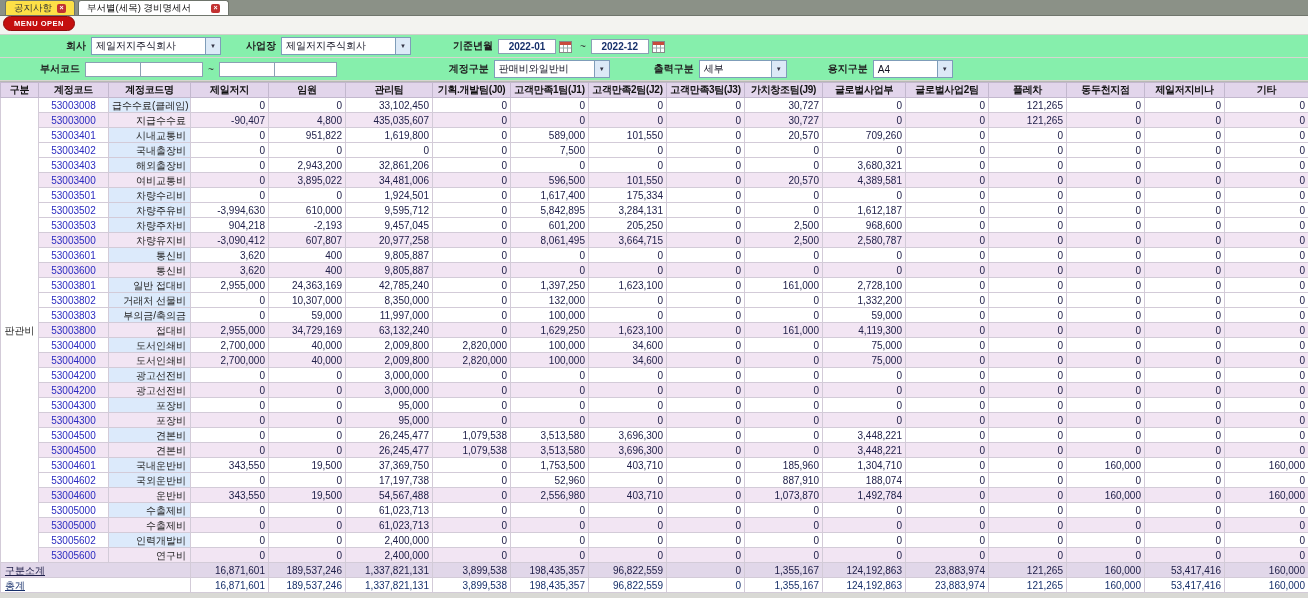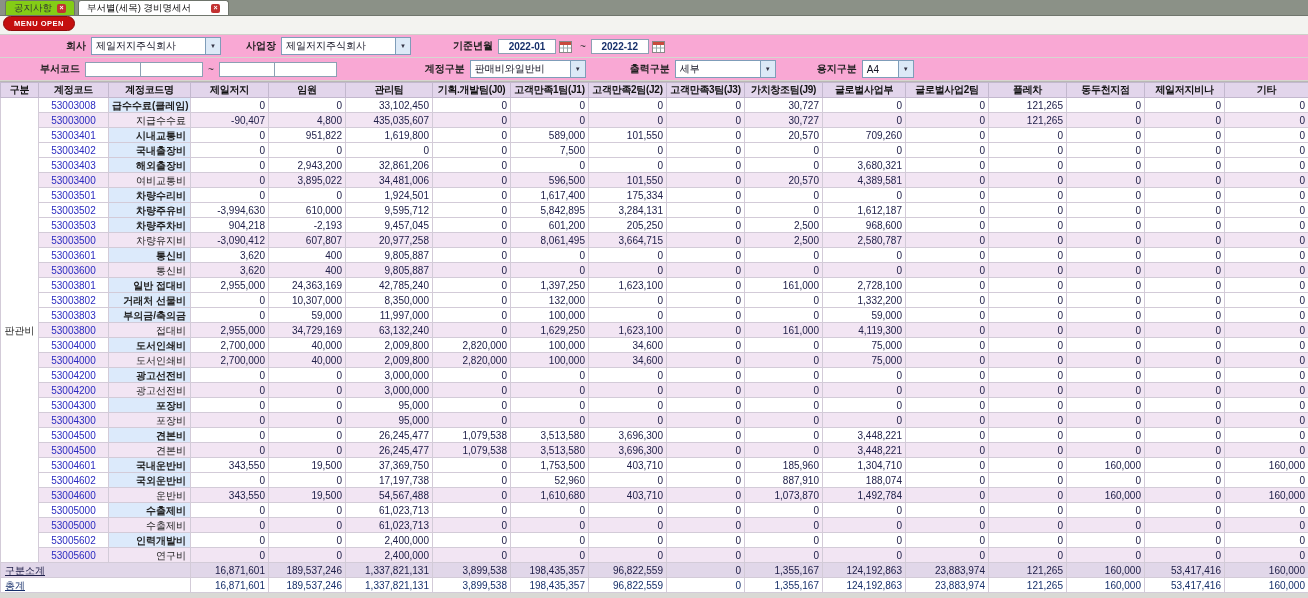--- a/index.html
+++ b/index.html
@@ -3,50 +3,50 @@
 <meta charset="utf-8">
 <style>
   *{box-sizing:border-box;margin:0;padding:0;}
   html,body{width:1308px;height:598px;overflow:hidden;}
   body{font-family:"Liberation Sans","DejaVu Sans",sans-serif;background:#E6E6E2;font-size:10px;color:#222;}
 
   
   .tabbar{height:16px;background:#8B9187;display:flex;align-items:flex-end;padding-left:5px;gap:3px;border-bottom:1px solid #70766D;}
   .tab{display:inline-flex;align-items:center;gap:5px;height:15px;padding:0 8px;font-size:9.5px;
        border:1px solid #6E746B;border-bottom:none;border-radius:3px 3px 0 0;white-space:nowrap;cursor:default;}
-  .tab.inactive{background:#84cc16;color:#333;}
+  .tab.inactive{background:#fde047;color:#333;}
   .tab.active{background:#FFFFFF;color:#111;gap:20px;}
   .tab-close{width:9px;height:9px;background:#C23131;color:#fff;font-size:7px;line-height:8px;text-align:center;border-radius:2px;font-weight:bold;}
 
   
   .menubar{height:19px;background:#F3F3F0;border-bottom:1px solid #CFCFCA;display:flex;align-items:flex-start;}
   .menu-open{margin-left:3px;background:#C40F0F;color:#fff;font-size:7.5px;font-weight:bold;
              padding:2px 10px 2px 10px;border-radius:8px;letter-spacing:.5px;border:1px solid #8E0B0B;}
 
   
-  .filters{background:#f9a8d4;}
+  .filters{background:#86efac;}
   .filter-row{height:23px;display:flex;align-items:center;border-bottom:1px solid #D6D6D0;}
   .flabel{font-weight:bold;color:#222;margin-right:5px;white-space:nowrap;}
   .tinput{height:15px;border:1px solid #8CA0B4;background:#fff;font-size:10px;padding:0 3px;color:#223;}
   .dateinput{width:58px;text-align:center;font-weight:bold;color:#17306B;}
   .tilde{margin:0 5px;color:#333;}
   .select{display:inline-flex;align-items:center;height:18px;background:#fff;border:1px solid #7F9DB9;cursor:default;}
   .select .val{padding:0 4px;white-space:nowrap;overflow:hidden;color:#112;flex:1;}
   .select .arrow{width:15px;height:16px;border-left:1px solid #7F9DB9;background:#DCE9F7;
                  display:flex;align-items:center;justify-content:center;font-size:6px;color:#334;}
   .calbtn{margin:0 3px;display:inline-flex;}
 
   
   .gridwrap{height:519px;overflow:hidden;background:#D9D9D5;border-top:1px solid #B9B9B4;}
   table{border-collapse:collapse;table-layout:fixed;width:1308px;font-size:10px;}
   th{background:#E2D5EB;border:1px solid #C3B8CE;font-weight:bold;color:#111;height:14px;
      padding:0 1px;white-space:nowrap;overflow:hidden;letter-spacing:-0.3px;}
   td{border:1px solid #D3CBD8;height:15px;line-height:13px;padding:0 3px;white-space:nowrap;overflow:hidden;}
   tr.detail td{background:#FFFFFF;}
-  tr.detail td.name{background:#DCEAFB;font-weight:bold;}
+  tr.detail td.name{background:#DCEAFB;}
   tr.subtotal td{background:#F2E5F3;}
   td.code{color:#2A2AC0;text-align:center;padding:0 1px;}
   td.name{text-align:right;padding-right:4px;color:#222;}
   td.num{text-align:right;color:#20204A;}
   td.group-cell{background:#F2E5F3;text-align:center;vertical-align:middle;color:#222;}
   tr.section-total td{background:#E1D7E9;color:#20204A;}
   tr.grand-total td{background:#ffffff;color:#17306B;}
   td.flabel-cell{text-align:left;padding-left:4px;text-decoration:underline;}
 </style>
 </head>
@@ -102,32 +102,32 @@
         </svg>
     </span>
   </div>
   <div class="filter-row">
     <span class="flabel" style="margin-left:40px">부서코드</span>
     <input class="tinput" style="width: 56px;" value="">
     <input class="tinput" style="width: 62px; border-left: none;" value="">
     <span class="tilde">~</span>
     <input class="tinput" style="width: 56px;" value="">
     <input class="tinput" style="width: 62px; border-left: none;" value="">
-    <span class="flabel" style="margin-left:88px">계정구분</span>
+    <span class="flabel" style="margin-left:112px">계정구분</span>
     <div class="select" style="width:116px">
       <span class="val">판매비와일반비</span>
       <span class="arrow">▼</span>
     </div>
     <span class="flabel" style="margin-left:44px">출력구분</span>
-    <div class="select" style="width:101px">
+    <div class="select" style="width:88px">
       <span class="val">세부</span>
       <span class="arrow">▼</span>
     </div>
     <span class="flabel" style="margin-left:41px">용지구분</span>
-    <div class="select" style="width:52px">
+    <div class="select" style="width:80px">
       <span class="val">A4</span>
       <span class="arrow">▼</span>
     </div>
   </div>
 </div>
 
 <div class="gridwrap">
   <table>
     <colgroup>
       <col style="width:38px">
@@ -639,21 +639,21 @@
           <td class="num">0</td>
           <td class="num">0</td>
         </tr>
         <tr class="subtotal">
           <td class="code">53004600</td>
           <td class="name">운반비</td>
           <td class="num">343,550</td>
           <td class="num">19,500</td>
           <td class="num">54,567,488</td>
           <td class="num">0</td>
-          <td class="num">1,610,680</td>
+          <td class="num">2,556,980</td>
           <td class="num">403,710</td>
           <td class="num">0</td>
           <td class="num">1,073,870</td>
           <td class="num">1,492,784</td>
           <td class="num">0</td>
           <td class="num">0</td>
           <td class="num">160,000</td>
           <td class="num">0</td>
           <td class="num">160,000</td>
         </tr>

